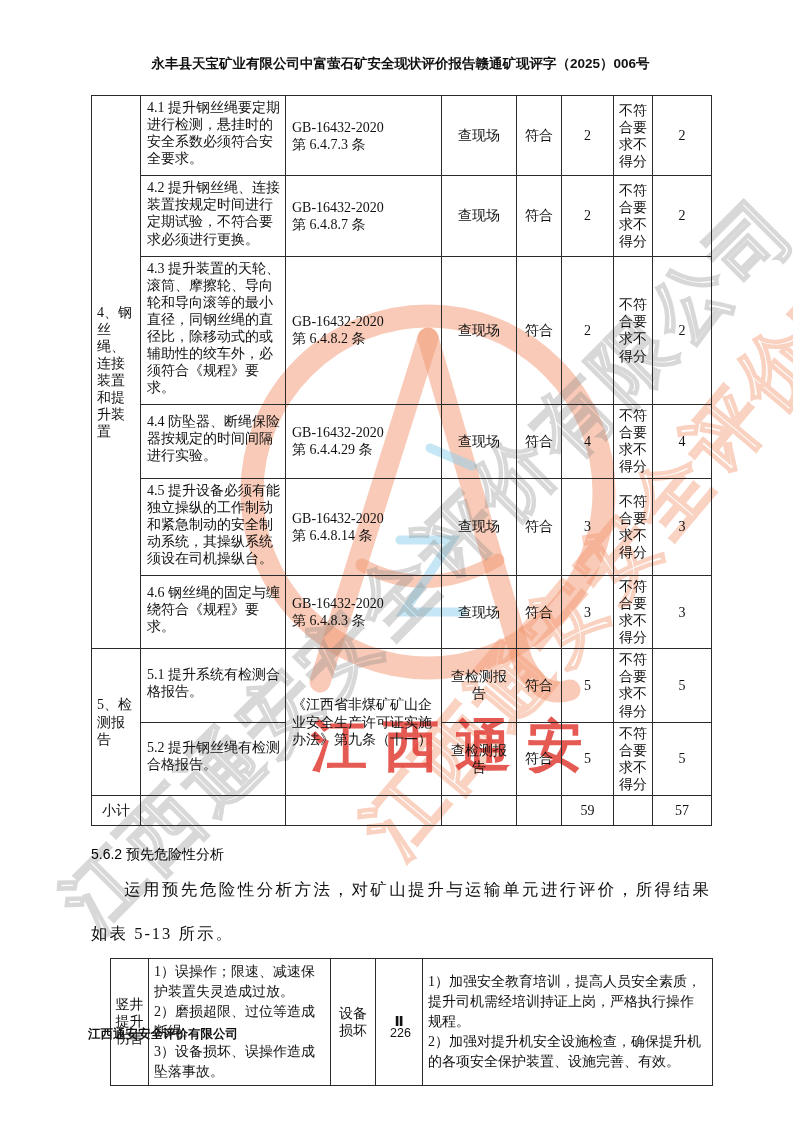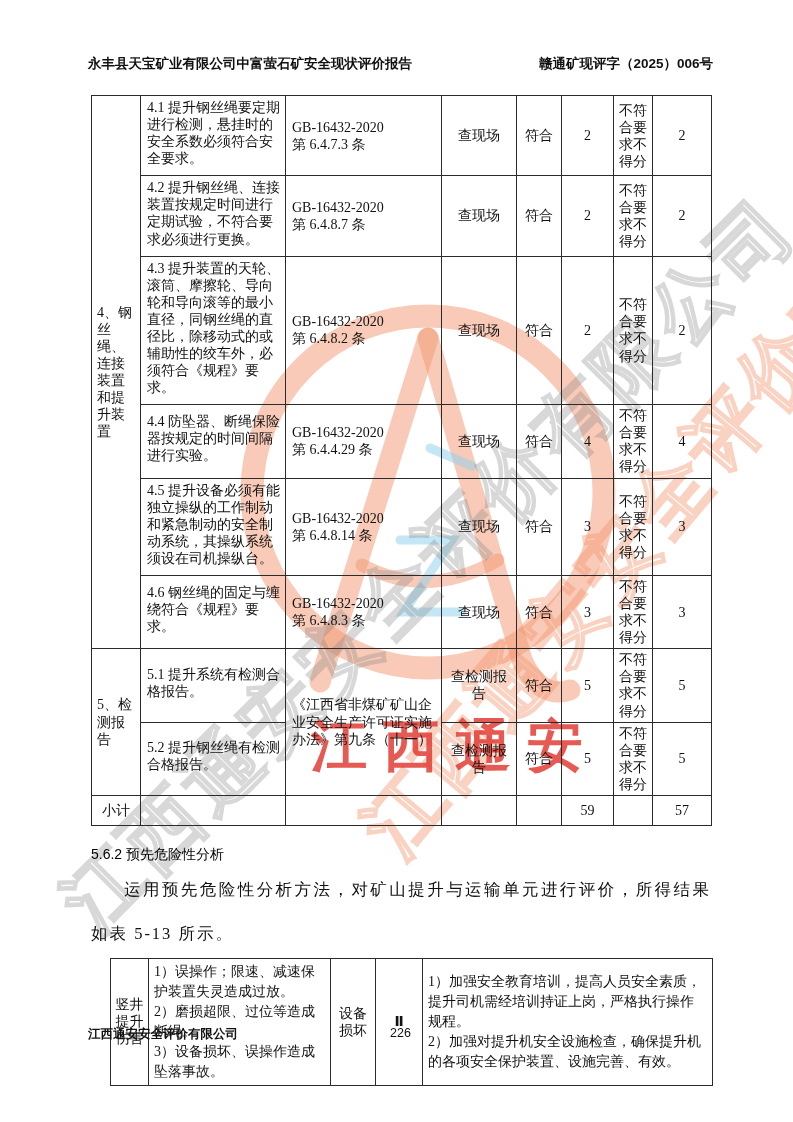--- a/index.html
+++ b/index.html
@@ -21,21 +21,21 @@
   .wm-diag-salmon{ left:340px; top:810px; transform:rotate(-50deg); -webkit-text-stroke:2px rgba(242,148,108,0.42); }
   .wm-red {
     left:263px; top:709px;
     font-family:"Liberation Sans","DejaVu Sans",sans-serif;
     font-weight:bold; font-size:56px; letter-spacing:16px;
     color:rgba(224,54,46,0.82); white-space:nowrap;margin-left:48px;
   }
   
   .page-header {
     position:absolute; left:88px; right:80px; top:55px; z-index:2;
-    display:flex; justify-content:space-between; align-items:baseline;
+    display:flex; justify-content:center; align-items:baseline;
     font-family:"Liberation Sans","DejaVu Sans",sans-serif;
     font-weight:bold; font-size:13.5px;
   }
   .page-footer {
     position:absolute; left:88px; right:80px; top:1026px; z-index:2;
     font-family:"Liberation Sans","DejaVu Sans",sans-serif; font-size:12.5px;
   }
   .footer-company { position:absolute; left:0; top:0; font-weight:bold; }
   .footer-page    { position:absolute; left:0; right:0; text-align:center; top:0; }
   

